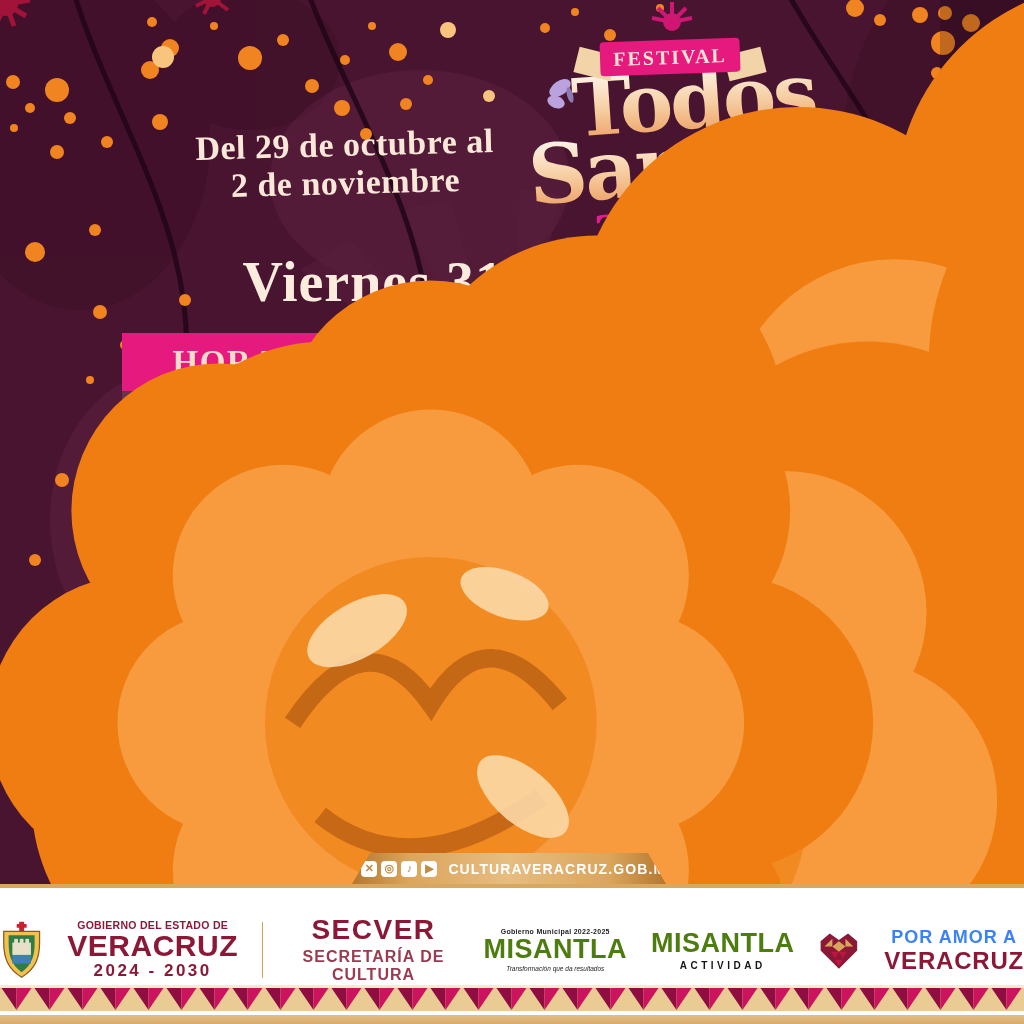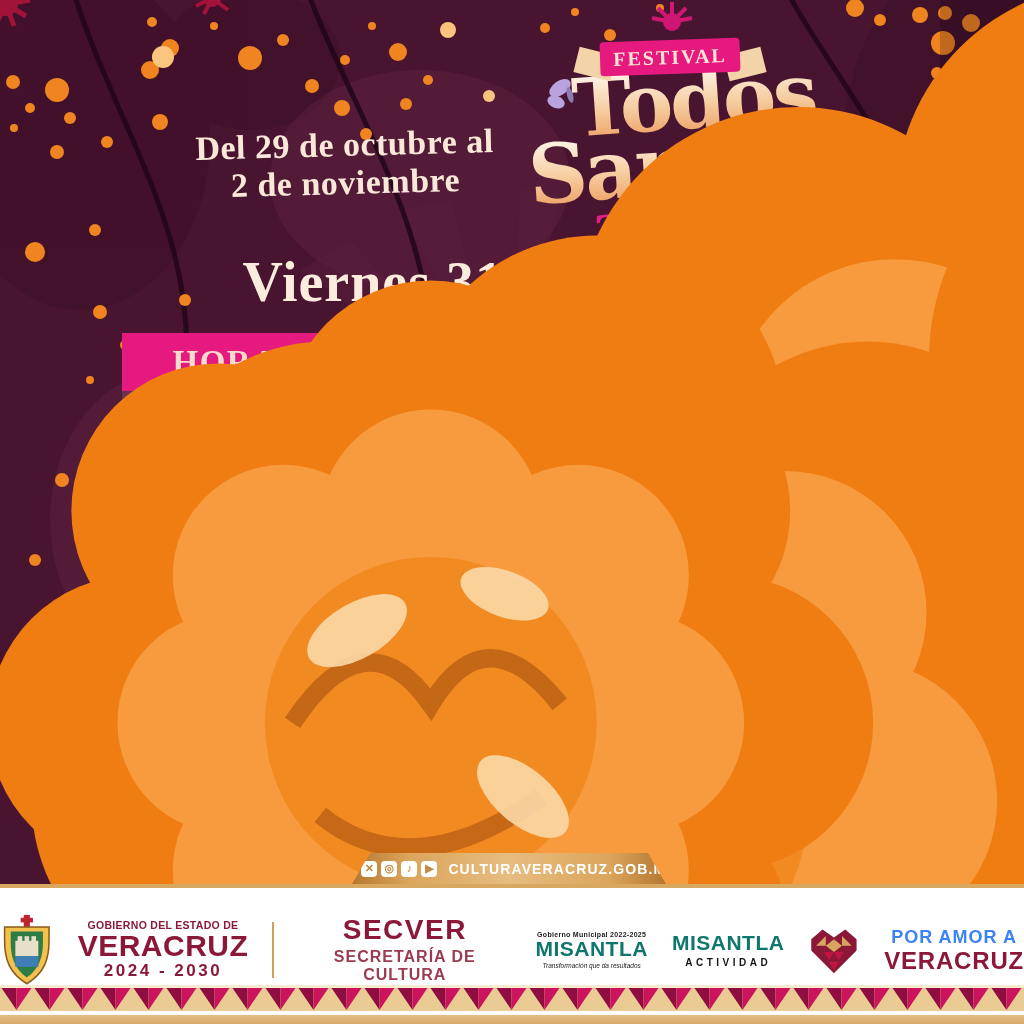--- a/index.html
+++ b/index.html
@@ -67,21 +67,21 @@
   .footer{position:absolute;left:0;right:0;top:888px;height:124px;background:#ffffff;z-index:4;
     display:flex;align-items:center;justify-content:center;gap:24px;}
   .fcol{text-align:center;}
   .gob-1{font-size:10.5px;font-weight:800;color:#8c1838;letter-spacing:0.3px;}
   .gob-2{font-size:30px;font-weight:900;color:#8c1838;letter-spacing:0.5px;line-height:1.02;}
   .gob-3{font-size:17px;font-weight:800;color:#8c1838;letter-spacing:2.5px;text-align:center;}
   .divider{width:2px;height:56px;background:#cf9f5b;}
   .secver-1{font-size:28px;font-weight:900;color:#8c1838;letter-spacing:1.5px;line-height:1;}
   .secver-2{font-size:16px;font-weight:700;color:#9c3a50;letter-spacing:1px;margin-top:4px;}
   .mis-top{font-size:7px;font-weight:700;color:#222222;letter-spacing:0.3px;}
-  .mis-name{font-size:21px;font-weight:900;color:#0f766e;letter-spacing:0.5px;line-height:1.05;}
+  .mis-name{font-size:27px;font-weight:900;color:#4d7c0f;letter-spacing:0.5px;line-height:1.05;}
   .mis-bottom{font-size:6.5px;font-style:italic;color:#222222;margin-top:1px;}
   .mis2-sub{font-size:10px;font-weight:700;color:#151515;letter-spacing:3.5px;margin-top:2px;}
   .amor-1{font-size:18px;font-weight:700;color:#3b82f6;letter-spacing:1px;}
   .amor-2{font-size:24px;font-weight:900;color:#8c1838;letter-spacing:0.8px;line-height:1.05;}
 
   
   .bottom-border{position:absolute;left:0;right:0;bottom:0;height:39px;background:#e9cb93;z-index:5;}
   .bb-topline{height:3px;background:#f6ead0;}
   .bb-white{height:4px;background:#ffffff;}
   .bb-bottom{height:9px;background:linear-gradient(180deg,#e3bd85,#d8ab6c);}

